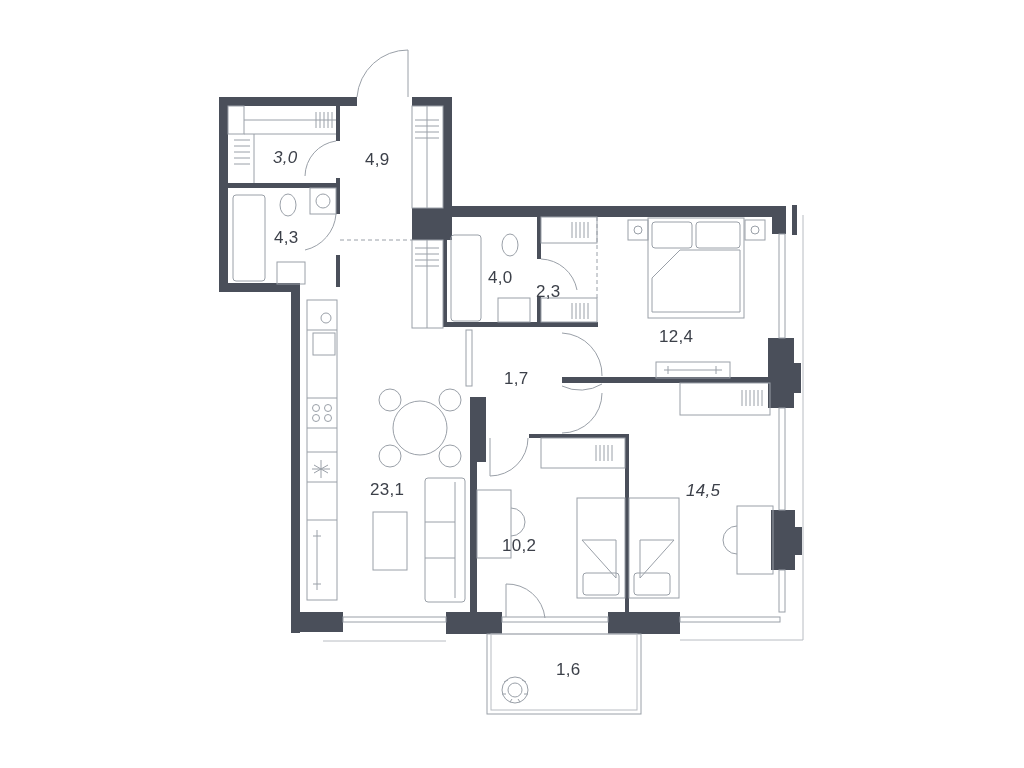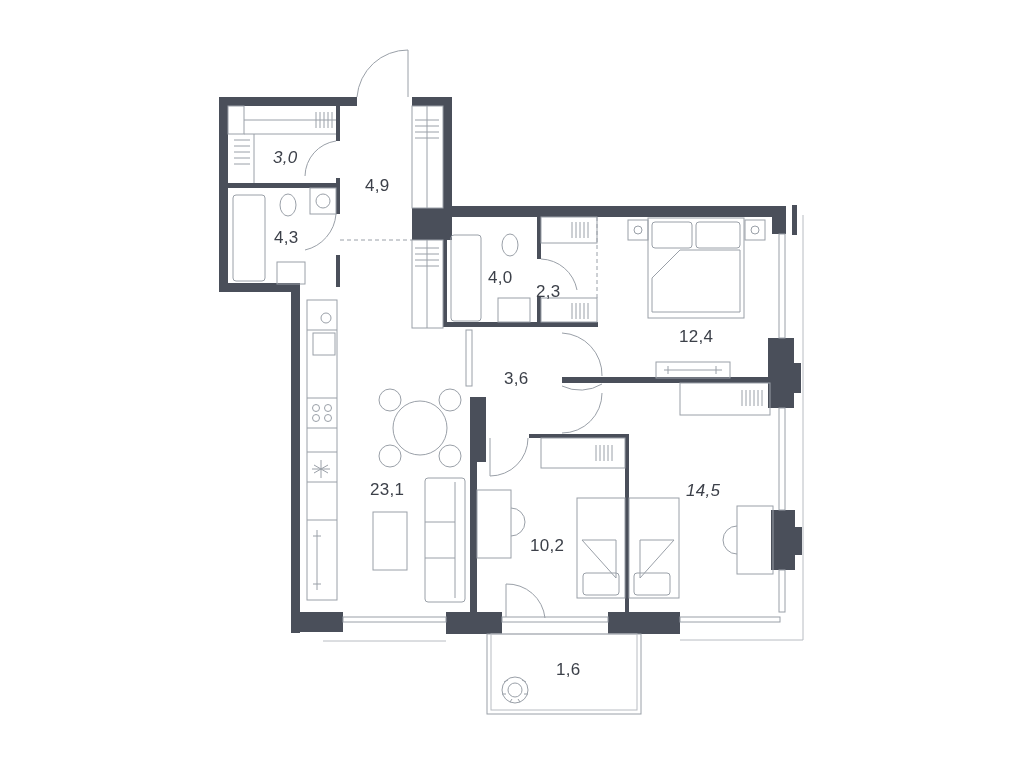--- a/index.html
+++ b/index.html
@@ -176,22 +176,22 @@
   <path class="ln" d="M506 617 v-33 A38 38 0 0 1 545 618"></path>
 
   <rect class="ln" x="629" y="498" width="50" height="100"></rect>
   <path class="ln" d="M674 540 h-34 v38 z"></path>
   <rect class="ln" x="634" y="573" width="36" height="22" rx="3"></rect>
   <rect class="ln" x="737" y="506" width="36" height="68"></rect>
   <path class="ln" d="M737 526 a14 14 0 0 0 0 28"></path>
 </svg>
 
 <div class="area" style="left:273px;top:148px;font-style:italic;">3,0</div>
-<div class="area" style="left:365px;top:176px;">4,9</div>
+<div class="area" style="left:365px;top:150px;">4,9</div>
 <div class="area" style="left:274px;top:228px;text-align:center;">4,3</div>
 <div class="area" style="left:488px;top:268px;text-align:center;">4,0</div>
 <div class="area" style="left:536px;top:282px;">2,3</div>
-<div class="area" style="left:659px;top:327px;margin-left:20px;">12,4</div>
-<div class="area" style="left:504px;top:369px;">3,6</div>
+<div class="area" style="left:659px;top:327px;">12,4</div>
+<div class="area" style="left:504px;top:369px;">1,7</div>
 <div class="area" style="left:370px;top:480px;">23,1</div>
-<div class="area" style="left:530px;top:536px;">10,2</div>
+<div class="area" style="left:502px;top:536px;">10,2</div>
 <div class="area" style="left:686px;top:481px;font-style:italic;">14,5</div>
 <div class="area" style="left:556px;top:660px;">1,6</div>
 
 </body></html>

